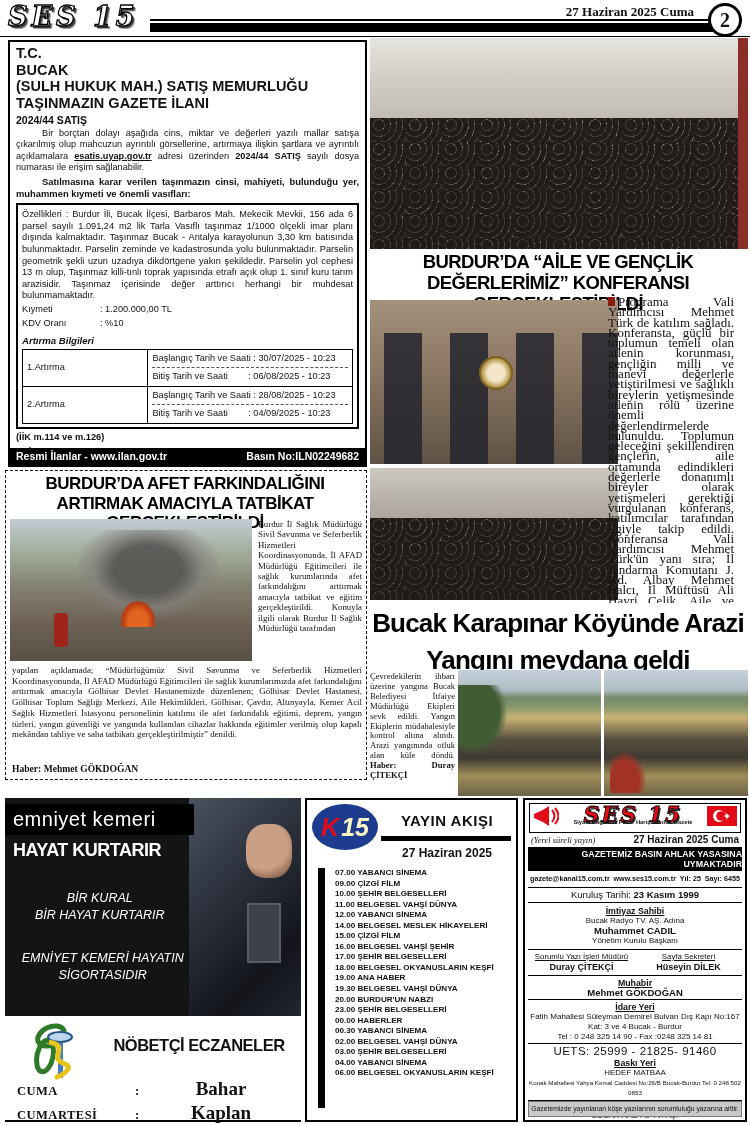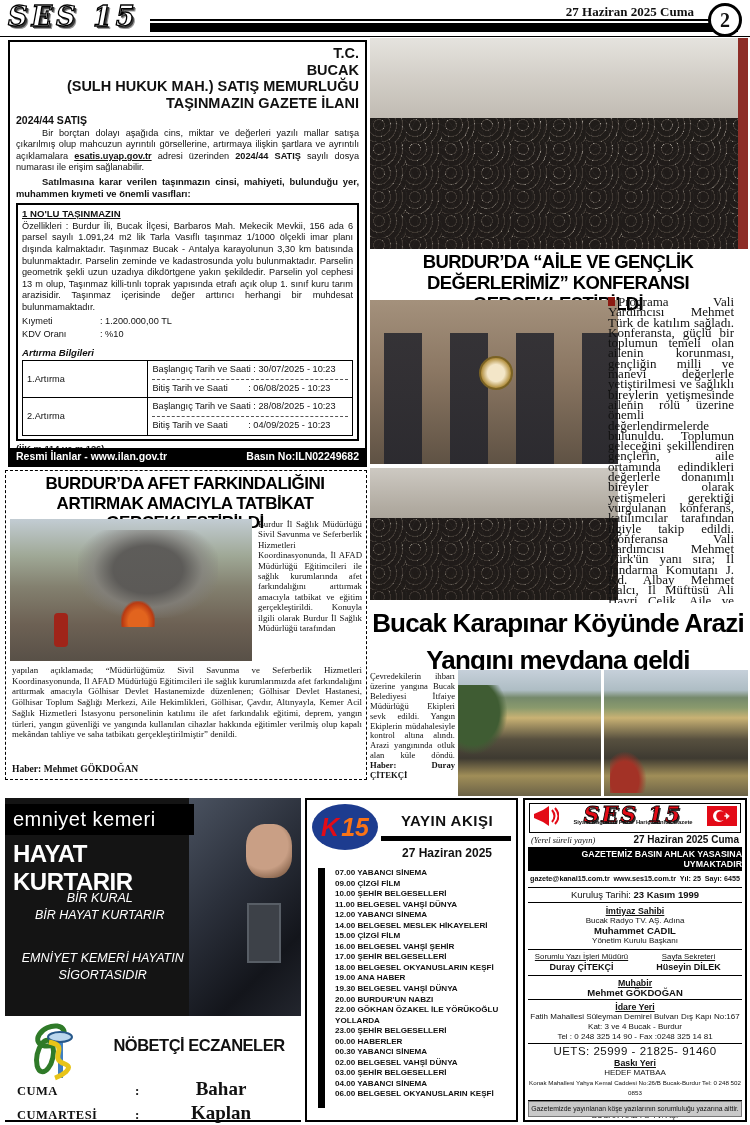--- a/index.html
+++ b/index.html
@@ -31,21 +31,21 @@
     font-family:"Liberation Serif", serif; font-weight:bold; font-size:20px;
   }
   .header-rule2 { position:absolute; left:0; right:0; top:36px; height:1px; background:#000; }
 
   
   #legal {
     position:absolute; left:8px; top:40px; width:359px; height:427px;
     border:2px solid #000; padding:3px 6px 20px 6px; overflow:hidden;
     font-size:9.2px; line-height:11.6px;
   }
-  .lg-title { text-align:right; font-weight:900; font-size:14.5px; line-height:16.5px; }
+  .lg-title { text-align:left; font-weight:900; font-size:14.5px; line-height:16.5px; }
   .lg-case  { font-weight:bold; font-size:10.5px; margin-top:4px; }
   .lg-p { text-align:justify; margin-top:1px; }
   .lg-ind { display:inline-block; width:26px; }
   .lg-link { font-weight:bold; text-decoration:underline; }
   .lg-b { font-weight:bold; }
   .lg-sub { font-weight:bold; text-align:justify; margin-top:2px; font-size:9.4px; }
   .prop-box { border:2px solid #000; margin-top:4px; padding:3px 4px; }
   .prop-no { font-weight:bold; text-decoration:underline; font-size:9.6px; }
   .prop-desc { text-align:justify; margin-top:1px; }
   .kv { display:flex; margin-top:2px; }
@@ -114,21 +114,21 @@
     font-weight:bold; font-size:9.6px; }
 
   
   #belt-ad { position:absolute; left:5px; top:798px; width:296px; height:218px; background:#141414; color:#fff; }
   .belt-photo { position:absolute; right:0; top:0; bottom:0; width:38%;
     background:linear-gradient(135deg,#4a5260 0%,#2b303b 40%,#13151b 75%,#23262e 100%); }
   .belt-fist { position:absolute; right:8%; top:12%; width:46px; height:54px; border-radius:40%;
     background:radial-gradient(circle at 40% 40%, #c99f85 0 55%, #8e6a52 80%); }
   .belt-buckle { position:absolute; right:18%; top:48%; width:34px; height:60px; background:#3d4148; border:2px solid #585e66; }
   .belt-band { position:absolute; left:0; top:6px; width:64%; background:#000; padding:4px 8px; font-size:20px; letter-spacing:0.5px; }
-  .belt-line2 { position:absolute; left:8px; top:42px; width:60%; font-weight:900; font-size:24px; letter-spacing:-0.5px; }
+  .belt-line2 { position:absolute; left:8px; top:42px; width:60%; font-weight:900; font-size:18px; letter-spacing:-0.5px; }
   .belt-mid { position:absolute; left:0; top:92px; width:64%; text-align:center;
     font-style:italic; font-size:12.5px; line-height:17px; }
   .belt-low { position:absolute; left:0; top:152px; width:66%; text-align:center;
     font-style:italic; font-size:12.5px; line-height:17px; }
 
   
   #pharmacy { position:absolute; left:5px; top:1020px; width:296px; height:102px; background:#fff; border-bottom:2px solid #000; }
   .ph-logo { position:absolute; left:26px; top:2px; }
   .ph-title { position:absolute; left:96px; top:16px; width:196px; text-align:center;
     font-weight:900; font-size:16.5px; letter-spacing:-0.5px; }
@@ -136,21 +136,21 @@
     font-family:"Liberation Serif", serif; font-weight:bold;justify-content:center; }
   .ph-day { width:118px; font-size:12.5px; letter-spacing:0.5px; }
   .ph-colon { width:14px; font-size:13px; }
   .ph-name { flex:1; text-align:center; font-size:19px; }
 
   
   #tv-box { position:absolute; left:305px; top:798px; width:213px; height:324px; border:2px solid #000; }
   .k15 { position:absolute; left:5px; top:4px; width:66px; height:46px; border-radius:50%;
     background:#1d3c8f; display:flex; align-items:center; justify-content:center;
     font-weight:900; font-size:25px; font-style:italic; }
-  .k15 .k { color:#e30b17; } .k15 .n { color:#f97316; margin-left:2px; }
+  .k15 .k { color:#e30b17; } .k15 .n { color:#fef9c3; margin-left:2px; }
   .tv-title { position:absolute; left:74px; top:12px; width:132px; text-align:center;
     font-weight:900; font-size:15px; letter-spacing:0.5px; }
   .tv-rule { position:absolute; left:74px; right:5px; top:36px; height:5px; background:#000; }
   .tv-date { position:absolute; left:74px; top:46px; width:132px; text-align:center; font-weight:bold; font-size:12px; }
   .tv-bar { position:absolute; left:11px; top:68px; width:7px; height:240px; background:#000; }
   .tv-list { position:absolute; left:28px; top:68px; width:180px; font-weight:bold; font-size:8.1px; line-height:10.55px; }
   .tv-row { white-space:normal; }
 
   
   #imprint { position:absolute; left:523px; top:798px; width:224px; height:324px; border:2px solid #000;
@@ -198,21 +198,20 @@
     <div class="lg-title">(SULH HUKUK MAH.) SATIŞ MEMURLUĞU</div>
     <div class="lg-title">TAŞINMAZIN GAZETE İLANI</div>
     <div class="lg-case">2024/44 SATIŞ</div>
     <div class="lg-p"><span class="lg-ind"></span><span>Bir borçtan dolayı aşağıda cins, miktar ve değerleri yazılı mallar satışa çıkarılmış olup mahcuzun ayrıntılı görsellerine, artırmaya ilişkin şartlara ve ayrıntılı açıklamalara</span>
       <span class="lg-link">esatis.uyap.gov.tr</span>
       <span>adresi üzerinden</span>
       <span class="lg-b">2024/44 SATIŞ</span>
       <span>sayılı dosya numarası ile erişim sağlanabilir.</span></div>
     <div class="lg-sub"><span class="lg-ind"></span><span>Satılmasına karar verilen taşınmazın cinsi, mahiyeti, bulunduğu yer, muhammen kıymeti ve önemli vasıfları:</span></div>
     <div class="prop-box">
-      <div class="prop-no">1 NO'LU TAŞINMAZIN</div>
       <div class="prop-desc">Özellikleri : Burdur İli, Bucak İlçesi, Barbaros Mah. Mekecik Mevkii, 156 ada 6 parsel sayılı 1.091,24 m2 lik Tarla Vasıflı taşınmaz 1/1000 ölçekli imar planı dışında kalmaktadır. Taşınmaz Bucak - Antalya karayolunun 3,30 km batısında bulunmaktadır. Parselin zeminde ve kadastrosunda yolu bulunmaktadır. Parselin geometrik şekli uzun uzadıya dikdörtgene yakın şekildedir. Parselin yol cephesi 13 m olup, Taşınmaz killi-tınlı toprak yapısında etrafı açık olup 1. sınıf kuru tarım arazisidir. Taşınmaz içerisinde değer arttırıcı herhangi bir muhdesat bulunmamaktadır.</div>
       <div class="kv">
         <span class="k">Kıymeti</span>
         <span>: 1.200.000,00 TL</span>
       </div>
       <div class="kv">
         <span class="k">KDV Oranı</span>
         <span>: %10</span>
       </div>
       <div class="auc-title">Artırma Bilgileri</div>
@@ -344,21 +343,20 @@
         <div class="tv-row">11.00 BELGESEL VAHŞİ DÜNYA</div>
         <div class="tv-row">12.00 YABANCI SİNEMA</div>
         <div class="tv-row">14.00 BELGESEL MESLEK HİKAYELERİ</div>
         <div class="tv-row">15.00 ÇİZGİ FİLM</div>
         <div class="tv-row">16.00 BELGESEL VAHŞİ ŞEHİR</div>
         <div class="tv-row">17.00 ŞEHİR BELGESELLERİ</div>
         <div class="tv-row">18.00 BELGESEL OKYANUSLARIN KEŞFİ</div>
         <div class="tv-row">19.00 ANA HABER</div>
         <div class="tv-row">19.30 BELGESEL VAHŞİ DÜNYA</div>
         <div class="tv-row">20.00 BURDUR'UN NABZI</div>
-        <div class="tv-row">22.00 GÖKHAN ÖZAKEL İLE YÖRÜKOĞLU YOLLARDA</div>
         <div class="tv-row">23.00 ŞEHİR BELGESELLERİ</div>
         <div class="tv-row">00.00 HABERLER</div>
         <div class="tv-row">00.30 YABANCI SİNEMA</div>
         <div class="tv-row">02.00 BELGESEL VAHŞİ DÜNYA</div>
         <div class="tv-row">03.00 ŞEHİR BELGESELLERİ</div>
         <div class="tv-row">04.00 YABANCI SİNEMA</div>
         <div class="tv-row">06.00 BELGESEL OKYANUSLARIN KEŞFİ</div>
       </div>
   </div>
 

